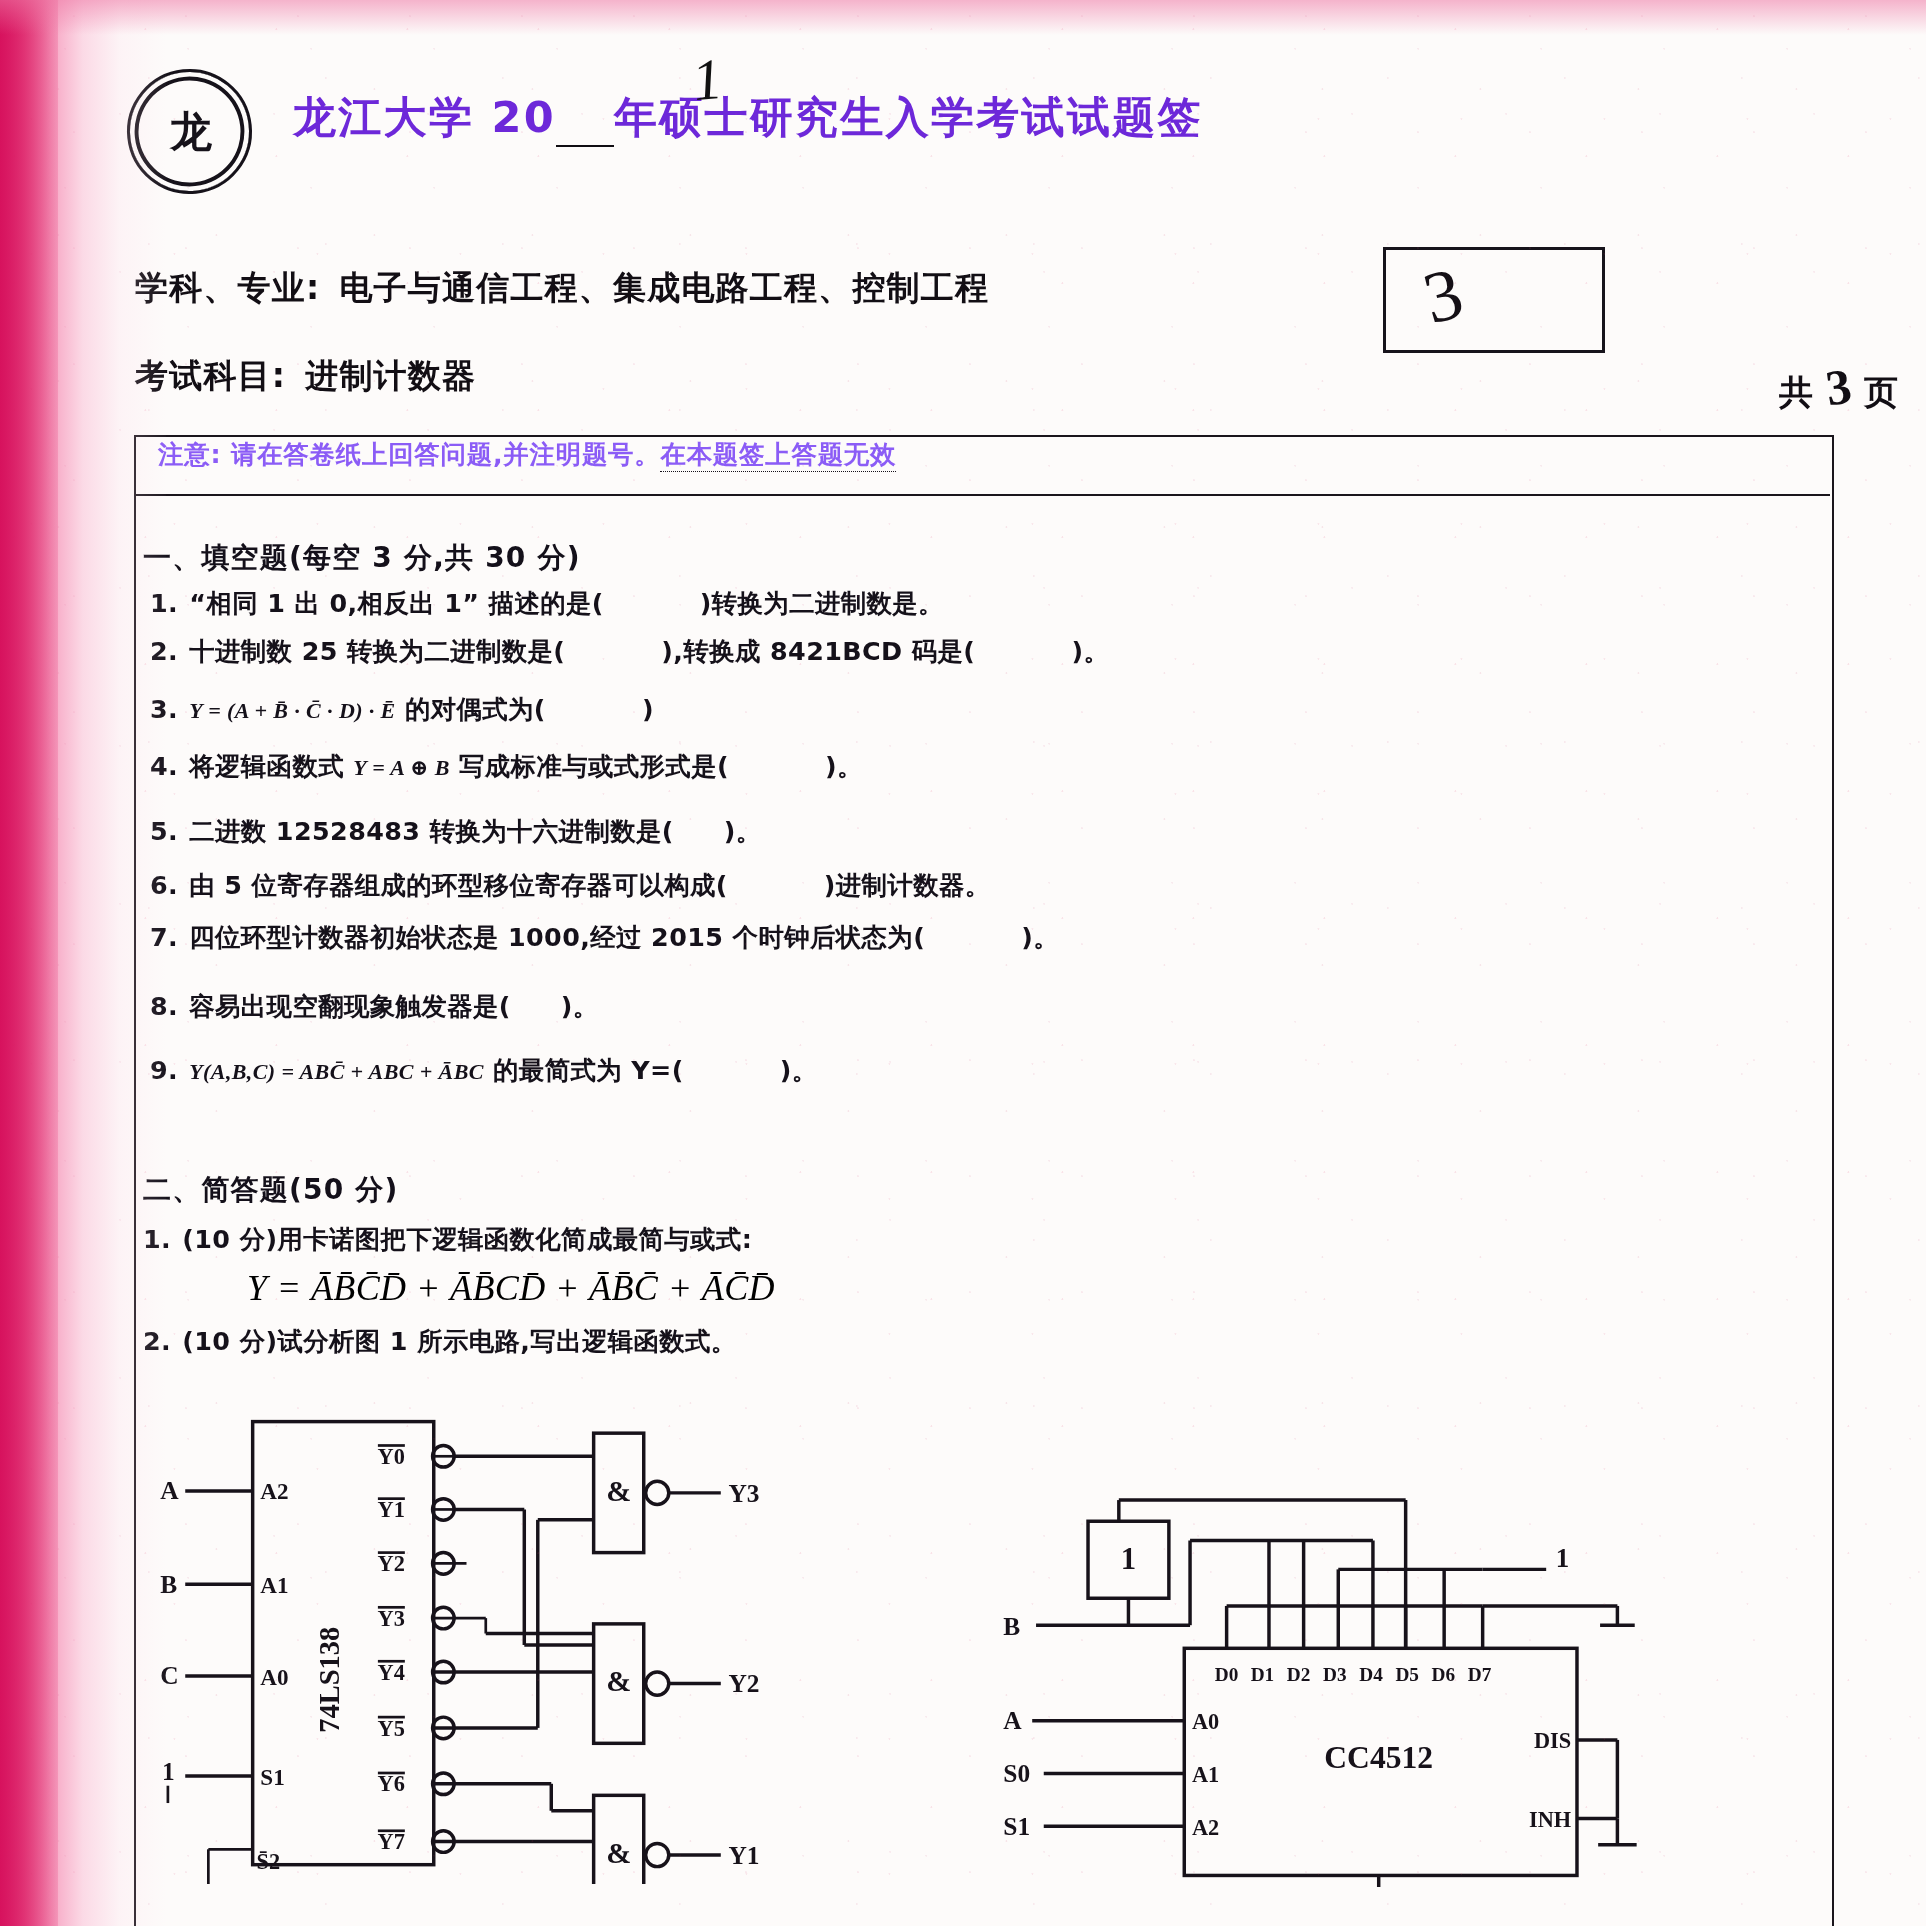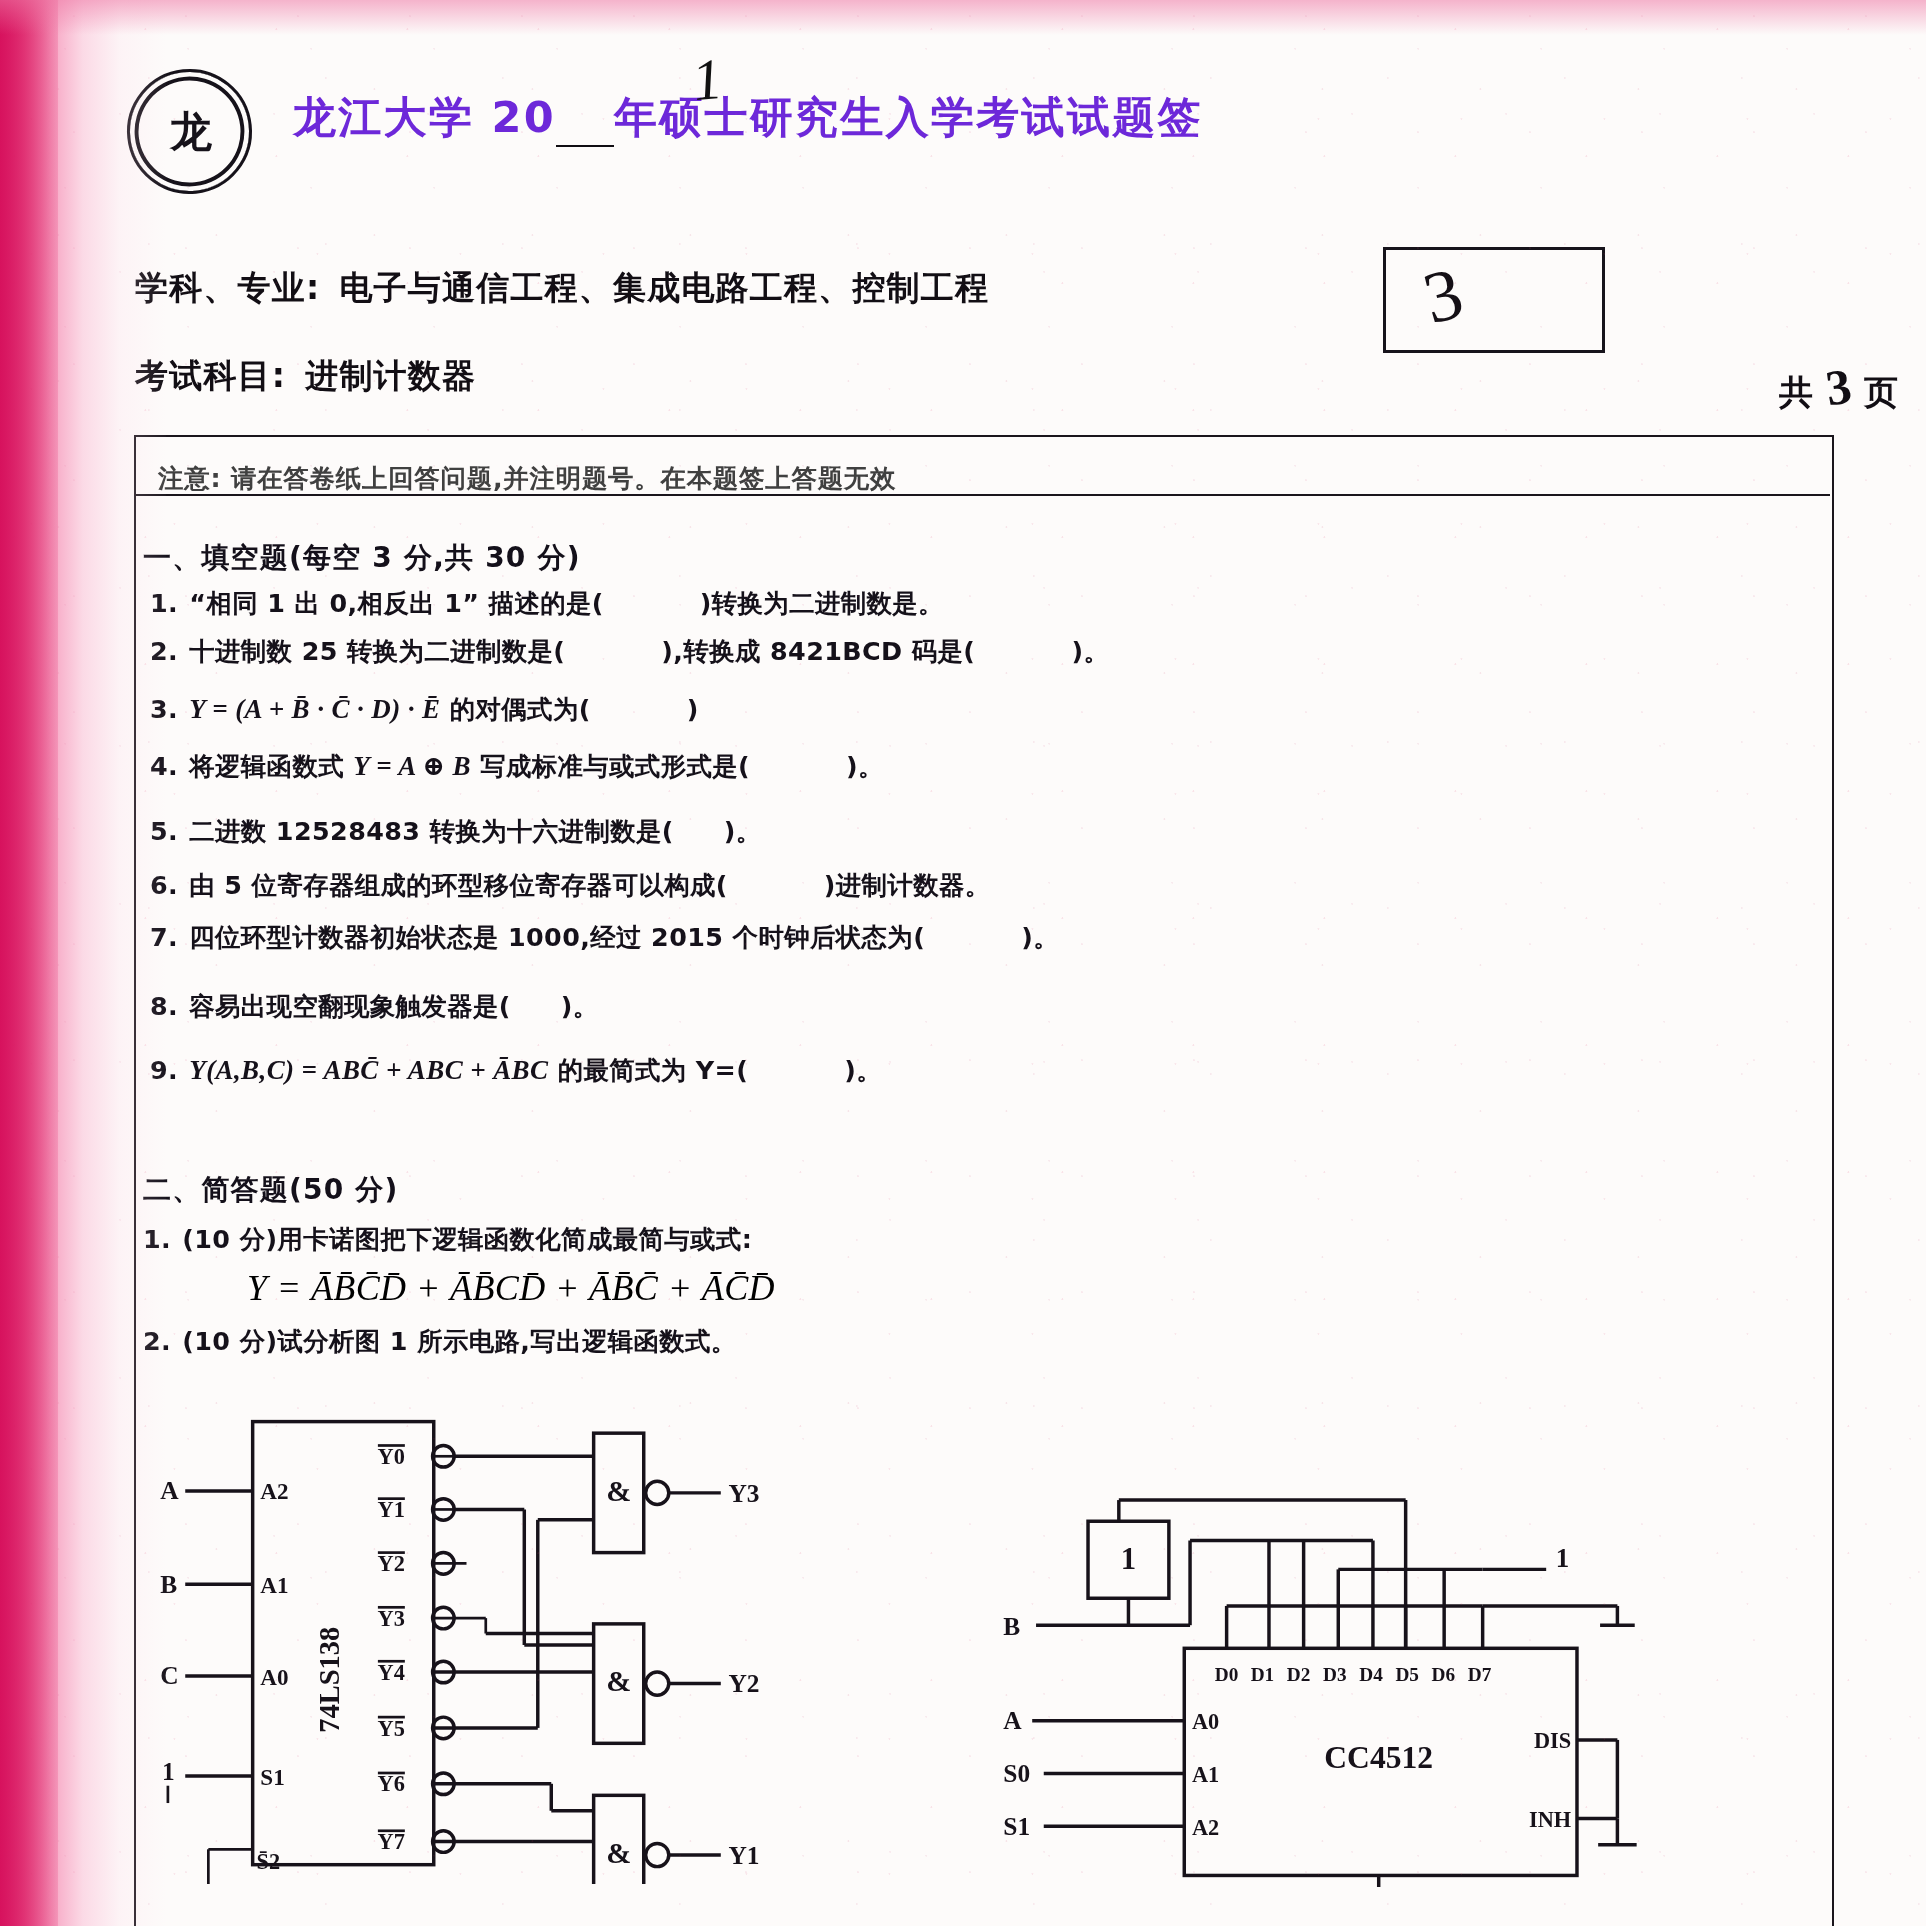--- a/index.html
+++ b/index.html
@@ -110,42 +110,42 @@
 
   
   .body-box{
     position:absolute;left:134px;top:435px;
     width:1696px;height:2130px;
     border-left:2.7px solid #1a151c;
     border-top:2.7px solid #1a151c;
     border-right:2.7px solid #1a151c;
   }
   .notice{
-    position:absolute;left:158px;top:462px;
-    font-size:25.4px;font-weight:bold;color:#404040;letter-spacing:0.8px;
+    position:absolute;left:158px;top:438px;
+    font-size:25.4px;font-weight:bold;color:#8b5cf6;letter-spacing:0.8px;
     font-family:"DejaVu Sans","Liberation Sans",sans-serif;white-space:nowrap;
   }
   .notice-underline{border-bottom:1.9px dotted #15111a;padding-bottom:2.3px;}
   .notice-rule{
     position:absolute;left:134px;top:494px;width:1696px;height:2.3px;background:#1a151c;
   }
 
   
   .sec-head{
     position:absolute;font-size:28px;font-weight:bold;color:#14101a;
     font-family:"DejaVu Sans","Liberation Sans",sans-serif;letter-spacing:1.2px;white-space:nowrap;
   }
   .q{
     position:absolute;font-size:25.4px;color:#15111a;font-weight:600;
     font-family:"DejaVu Sans","Liberation Sans",sans-serif;letter-spacing:0.4px;white-space:nowrap;
   }
   .q .num{display:inline-block;min-width:30px;}
   .mathf{
     font-family:"Liberation Serif","DejaVu Serif",serif;font-style:italic;
-    font-size:27px;letter-spacing:0.4px;
+    font-size:22px;letter-spacing:0.4px;
   }
   .gap{display:inline-block;min-width:96px;}
   .gap-s{display:inline-block;min-width:50px;}
   svg{display:block;}
   .wire{stroke:#17121a;stroke-width:7;fill:none;}
   .wire-t{stroke:#17121a;stroke-width:9;fill:none;}
   .box{stroke:#17121a;stroke-width:9;fill:none;}
   .lbl{font-family:"Liberation Serif","DejaVu Serif",serif;font-weight:bold;fill:#17121a;}
 </style>
 </head>

